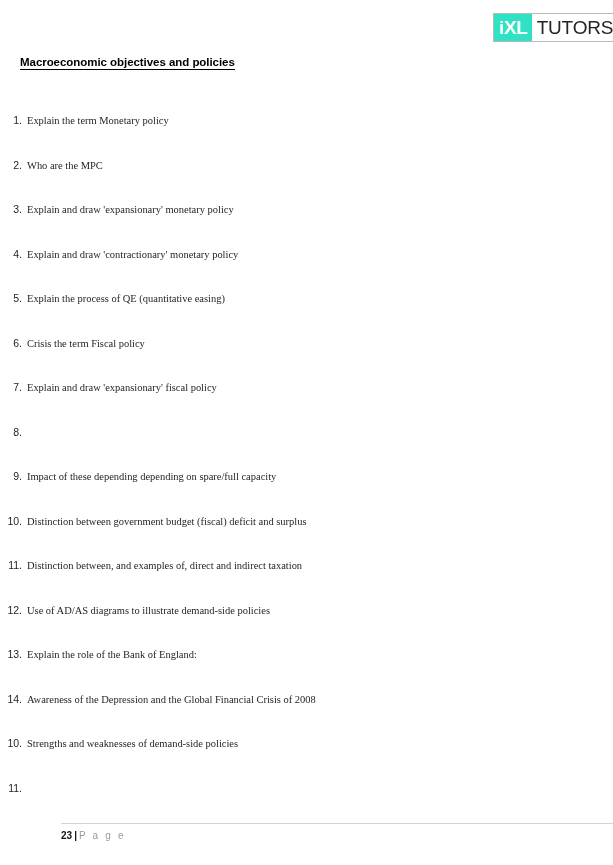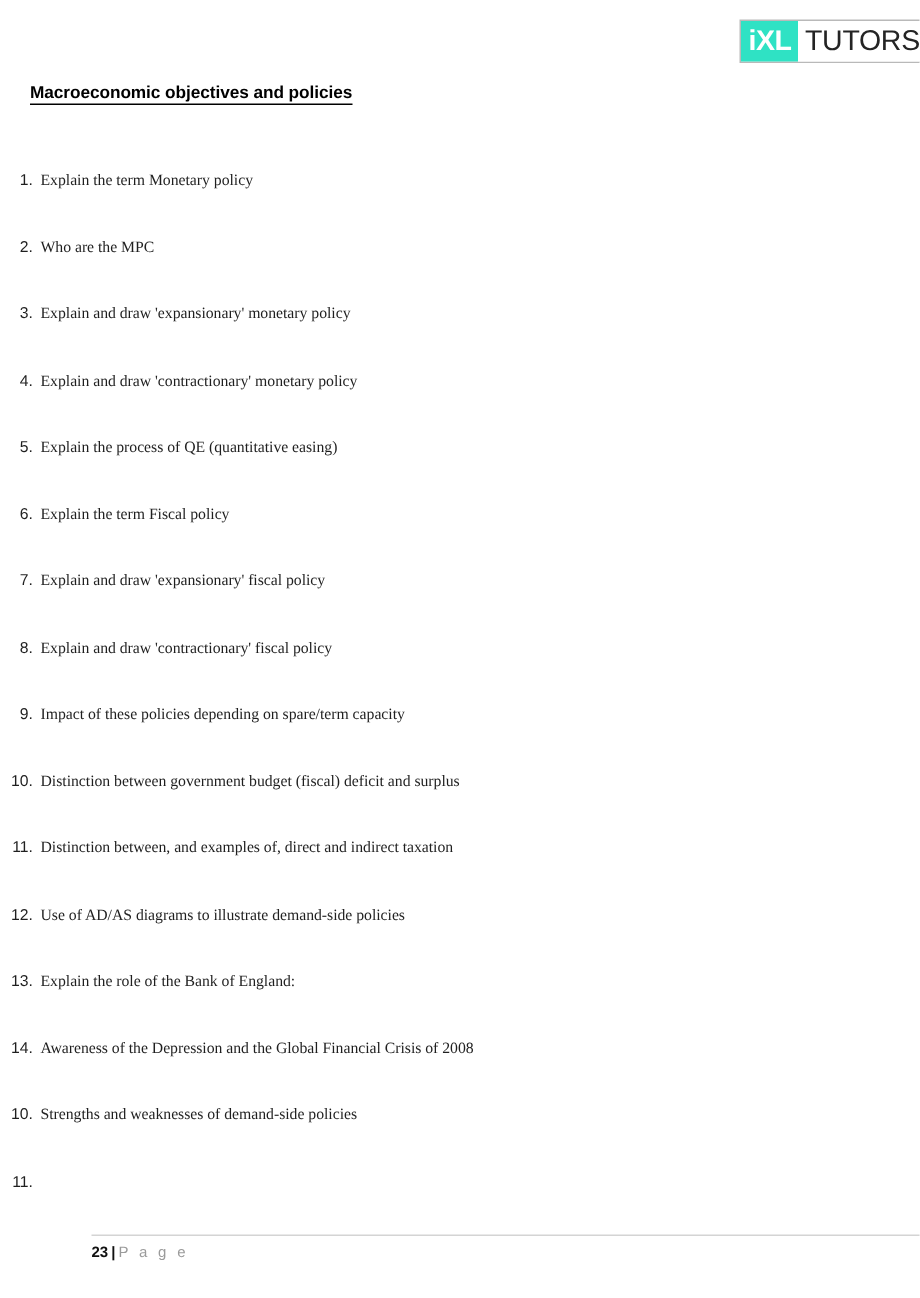--- a/index.html
+++ b/index.html
@@ -162,33 +162,32 @@
     <div class="list-item">
       <span class="item-number">4.</span>
       <span class="item-text">Explain and draw 'contractionary' monetary policy</span>
     </div>
     <div class="list-item">
       <span class="item-number">5.</span>
       <span class="item-text">Explain the process of QE (quantitative easing)</span>
     </div>
     <div class="list-item">
       <span class="item-number">6.</span>
-      <span class="item-text">Explain the term Fiscal policy</span>
+      <span class="item-text">Crisis the term Fiscal policy</span>
     </div>
     <div class="list-item">
       <span class="item-number">7.</span>
       <span class="item-text">Explain and draw 'expansionary' fiscal policy</span>
     </div>
     <div class="list-item">
       <span class="item-number">8.</span>
-      <span class="item-text">Explain and draw 'contractionary' fiscal policy</span>
     </div>
     <div class="list-item">
       <span class="item-number">9.</span>
-      <span class="item-text">Impact of these policies depending on spare/term capacity</span>
+      <span class="item-text">Impact of these depending depending on spare/full capacity</span>
     </div>
     <div class="list-item">
       <span class="item-number">10.</span>
       <span class="item-text">Distinction between government budget (fiscal) deficit and surplus</span>
     </div>
     <div class="list-item">
       <span class="item-number">11.</span>
       <span class="item-text">Distinction between, and examples of, direct and indirect taxation</span>
     </div>
     <div class="list-item">

